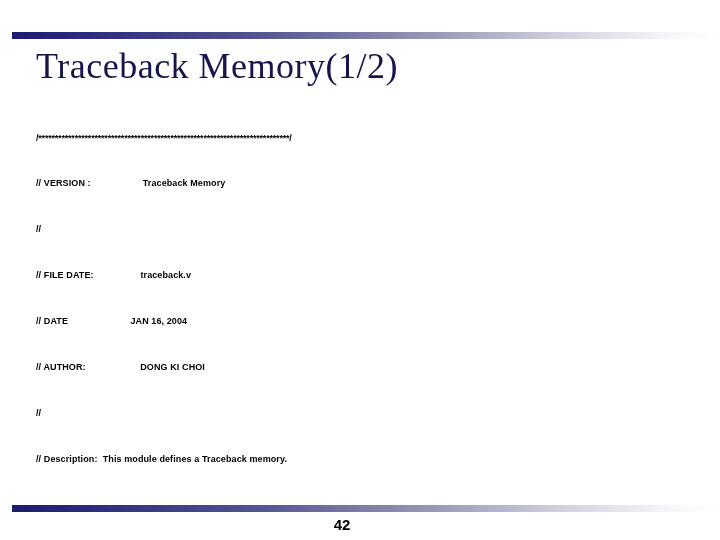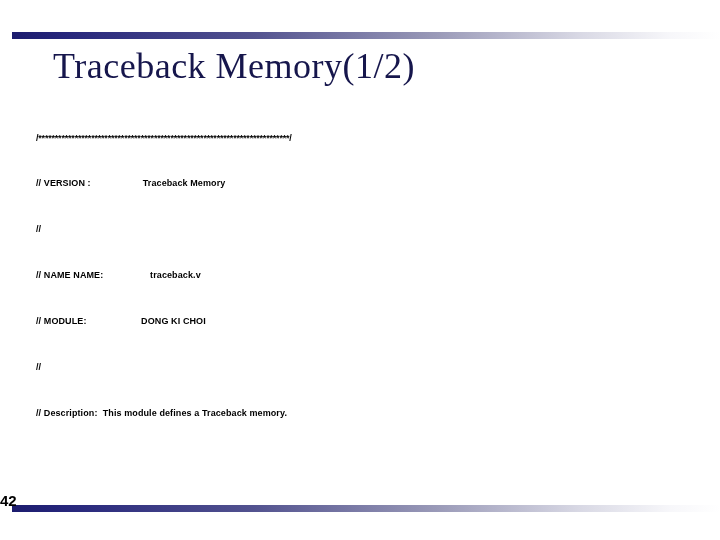--- a/index.html
+++ b/index.html
@@ -37,21 +37,20 @@
     position: absolute;
     left: 36px;
     top: 44px;
     width: 660px;
     font-family: "Liberation Serif", "DejaVu Serif", serif;
     font-size: 36px;
     line-height: 44px;
     color: #16164c;
     letter-spacing: 0.5px;
     white-space: nowrap;
-    margin-left: 17px;
   }
 
   
   .code {
     position: absolute;
     left: 36px;
     top: 100px;
     width: 660px;
     font-family: "Liberation Sans", sans-serif;
     font-size: 9px;
@@ -72,44 +71,45 @@
     height: 15.3px;
     overflow: hidden;
     white-space: nowrap;
     letter-spacing: -0.2px;
   }
 
   
   .page-number {
     position: absolute;
     left: 0;
-    top: 492px;
+    top: 516px;
     width: 684px;
-    text-align: left;
+    text-align: center;
     font-family: "Liberation Sans", sans-serif;
     font-size: 15px;
     font-weight: bold;
     color: #000000;
   }
 </style>
 </head>
 <body>
 
 <div class="slide">
 
   <div class="rule rule-top"></div>
 
   <div class="title">Traceback Memory(1/2)</div>
 
   <div class="code">
     <span class="sep">/****************************************************************************/</span>
     <span class="line">// VERSION :                    Traceback Memory</span>
     <span class="line">//</span>
-    <span class="line">// NAME NAME:                  traceback.v</span>
-    <span class="line">// MODULE:                     DONG KI CHOI</span>
+    <span class="line">// FILE DATE:                  traceback.v</span>
+    <span class="line">// DATE                        JAN 16, 2004</span>
+    <span class="line">// AUTHOR:                     DONG KI CHOI</span>
     <span class="line">//</span>
     <span class="line">// Description:  This module defines a Traceback memory.</span>
     
     
     
     
     
     
     
     

